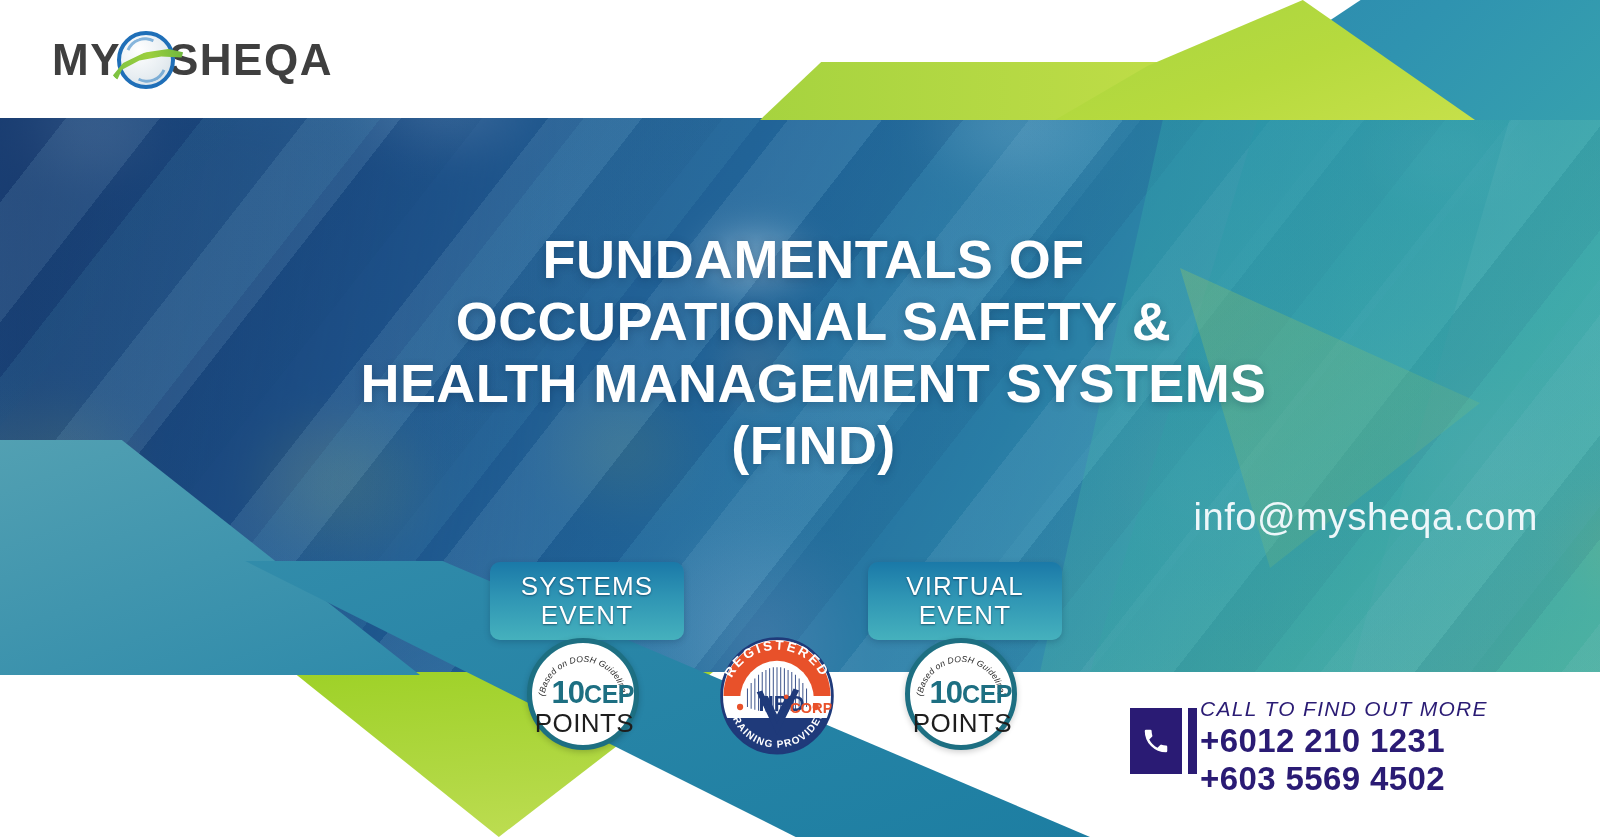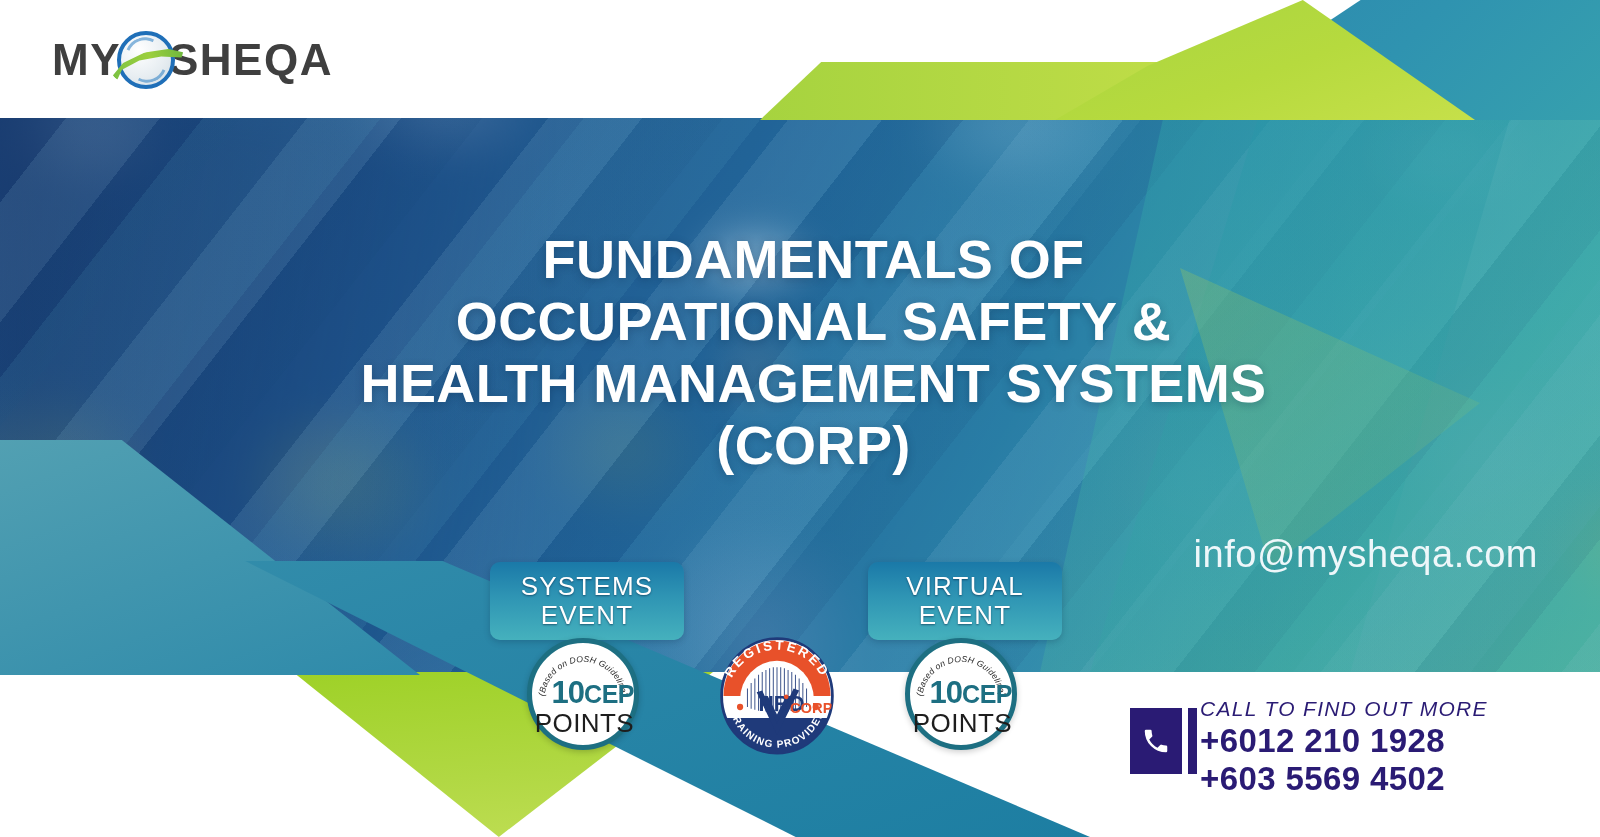--- a/index.html
+++ b/index.html
@@ -280,21 +280,21 @@
     background:#ffffff; display:flex; align-items:center; justify-content:center;
     flex:0 0 22px;
   }
   .si svg { display:block; }
   .web {
     font-family:"Liberation Sans", sans-serif;
     font-weight:700; font-size:21px; letter-spacing:.6px;
     color:#ffffff; margin-left:12px;
   }
   .email {
-    position:absolute; right:62px; top:533px; z-index:37;
+    position:absolute; right:62px; top:496px; z-index:37;
     font-family:"Liberation Sans", sans-serif;
     font-weight:300; font-size:38px; letter-spacing:.5px;
     color:#eef7fa;
   }
 
   
   .phone-block {
     position:absolute; left:1130px; top:690px; z-index:45;
     display:flex; align-items:flex-start; gap:4px;
   }
@@ -352,21 +352,21 @@
   </div>
 
   <div class="tr-teal"></div>
   <div class="tr-green-band"></div>
   <div class="tr-green"></div>
 
   <div class="title-block">
     <div class="title-line">FUNDAMENTALS OF</div>
     <div class="title-line">OCCUPATIONAL SAFETY &amp;</div>
     <div class="title-line">HEALTH MANAGEMENT SYSTEMS</div>
-    <div class="title-line">(CORP)</div>
+    <div class="title-line">(FIND)</div>
   </div>
 
 
   <div class="email">info@mysheqa.com</div>
 
   <div class="footer-white"></div>
   <div class="bl-teal-tri"></div>
   <div class="bl-green-tri"></div>
   <div class="bl-teal-band"></div>
 
@@ -471,18 +471,18 @@
     <div class="phone-icon">
       <span class="sq">
         <svg width="30" height="30" viewBox="0 0 24 24" fill="#ffffff">
           <path d="M6.6 10.8a15.1 15.1 0 0 0 6.6 6.6l2.2-2.2a1 1 0 0 1 1-.25 11.4 11.4 0 0 0 3.6.57 1 1 0 0 1 1 1V20a1 1 0 0 1-1 1A17 17 0 0 1 3 4a1 1 0 0 1 1-1h3.5a1 1 0 0 1 1 1 11.4 11.4 0 0 0 .57 3.6 1 1 0 0 1-.25 1z"></path>
         </svg>
       </span>
       <span class="bar"></span>
     </div>
     <div class="phone-text">
       <div class="call-label">CALL TO FIND OUT MORE</div>
-      <div class="phone-num">+6012 210 1928</div>
+      <div class="phone-num">+6012 210 1231</div>
       <div class="phone-num">+603 5569 4502</div>
     </div>
   </div>
 
 </div>
 
 </body></html>

